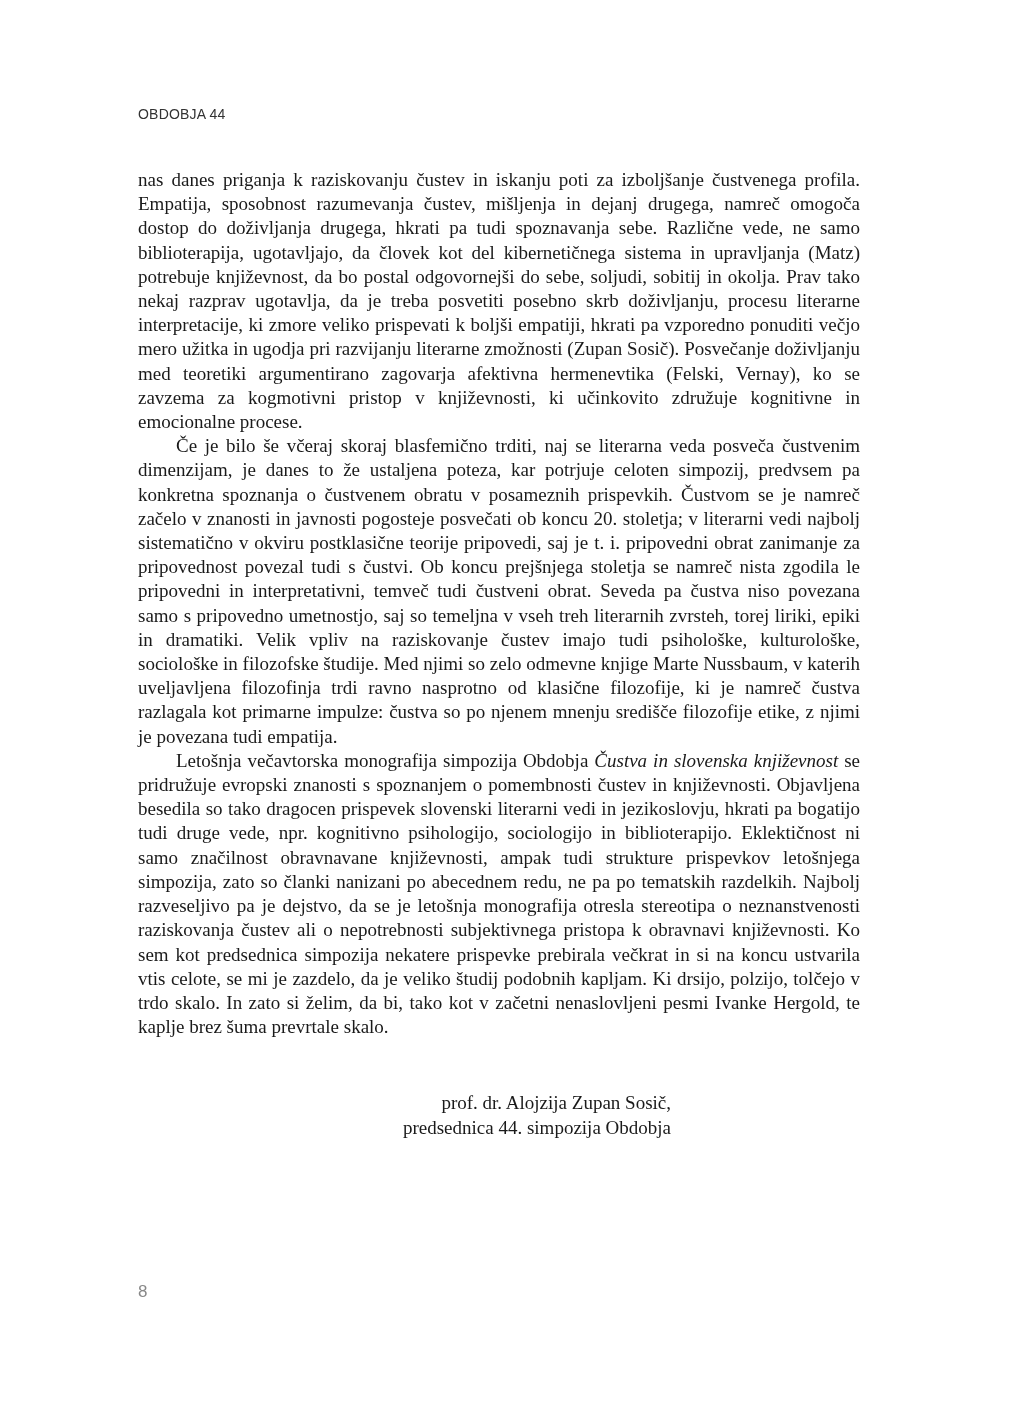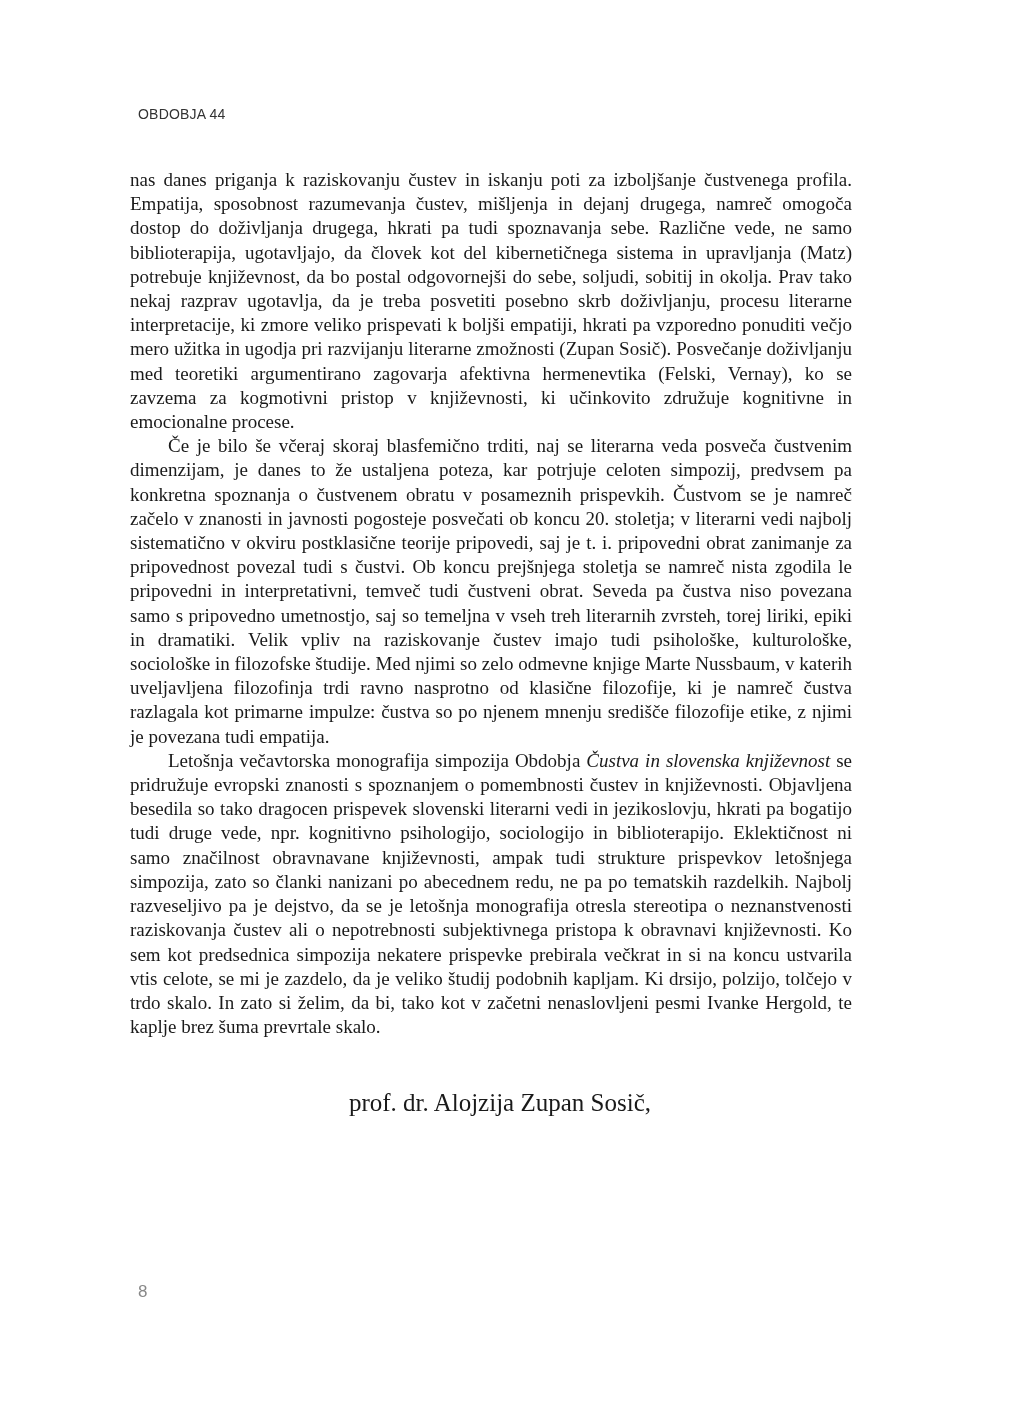--- a/index.html
+++ b/index.html
@@ -1,49 +1,50 @@
 <!DOCTYPE html>
 <html><head>
 <meta charset="utf-8">
 <style>
   html, body { margin: 0; padding: 0; background: #ffffff; }
   body { width: 1024px; height: 1412px; position: relative; overflow: hidden; }
-  .page { position: absolute; left: 0; top: 0; width: 815px; height: 1412px; background: #fff; }
+  .page { position: absolute; left: 0; top: 0; width: 815px; height: 1412px; background: #fff; padding-left: 20px; }
   .running-head {
     position: absolute; left: 138px; top: 106px;
     font-family: "Liberation Sans", sans-serif; font-size: 14px; color: #333;
     letter-spacing: 0.2px;
   }
   .body-text {
-    position: absolute; left: 130px; top: 168px; width: 722px;
+    position: absolute; left: 138px; top: 168px; width: 722px;
     font-family: "Liberation Serif", serif; font-size: 19px; line-height: 24.2px;
     color: #1a1a1a; text-align: justify; hyphens: manual;
   }
   .body-text p { margin: 0; }
   .body-text p.indent { text-indent: 38px; font-family: Liberation Serif, serif; }
   .body-text em { font-style: italic; }
   .signature {
     position: absolute; right: 164px; top: 1090px; text-align: right;
-    font-family: "Liberation Serif", serif; font-size: 25px; line-height: 25px; color: #1a1a1a;
+    font-family: "Liberation Serif", serif; font-size: 19px; line-height: 25px; color: #1a1a1a;
   }
   .page-number {
     position: absolute; left: 138px; top: 1282px;
     font-family: "Liberation Sans", sans-serif; font-size: 17px; color: #888;
   }
 </style>
 </head>
 <body>
 
 <div class="page">
   <div class="running-head">OBDOBJA 44</div>
 
   <div class="body-text">
     <p>nas danes priganja k raziskovanju čustev in iskanju poti za izboljšanje čustvenega pro­fila. Empatija, sposobnost razumevanja čustev, mišljenja in dejanj drugega, namreč omogoča dostop do doživljanja drugega, hkrati pa tudi spoznavanja sebe. Različne vede, ne samo biblioterapija, ugotavljajo, da človek kot del kibernetičnega sistema in uprav­ljanja (Matz) potrebuje književnost, da bo postal odgovornejši do sebe, soljudi, sobitij in okolja. Prav tako nekaj razprav ugotavlja, da je treba posvetiti posebno skrb doživlja­nju, procesu literarne interpretacije, ki zmore veliko prispevati k boljši empatiji, hkrati pa vzporedno ponuditi večjo mero užitka in ugodja pri razvijanju literarne zmožnosti (Zupan Sosič). Posvečanje doživljanju med teoretiki argumentirano zagovarja afektivna hermenevtika (Felski, Vernay), ko se zavzema za kogmotivni pristop v književnosti, ki učinkovito združuje kognitivne in emocionalne procese.</p>
     <p class="indent">Če je bilo še včeraj skoraj blasfemično trditi, naj se literarna veda posveča čustve­nim dimenzijam, je danes to že ustaljena poteza, kar potrjuje celoten simpozij, predvsem pa konkretna spoznanja o čustvenem obratu v posameznih prispevkih. Čustvom se je namreč začelo v znanosti in javnosti pogosteje posvečati ob koncu 20. stoletja; v literarni vedi najbolj sistematično v okviru postklasične teorije pripovedi, saj je t. i. pripovedni obrat zanimanje za pripovednost povezal tudi s čustvi. Ob koncu prejšnjega stoletja se namreč nista zgodila le pripovedni in interpretativni, temveč tudi čustveni obrat. Seveda pa čustva niso povezana samo s pripovedno umetnostjo, saj so temeljna v vseh treh literarnih zvrsteh, torej liriki, epiki in dramatiki. Velik vpliv na raziskovanje čustev imajo tudi psihološke, kulturološke, sociološke in filozofske študije. Med njimi so zelo odmevne knjige Marte Nussbaum, v katerih uveljavljena filozofinja trdi ravno nasprotno od klasične filozofije, ki je namreč čustva razlagala kot primarne impulze: čustva so po njenem mnenju središče filozofije etike, z njimi je povezana tudi empatija.</p>
     <p class="indent"><span>Letošnja večavtorska monografija simpozija Obdobja </span><em>Čustva in slovenska književ­nost</em><span> se pridružuje evropski znanosti s spoznanjem o pomembnosti čustev in književno­sti. Objavljena besedila so tako dragocen prispevek slovenski literarni vedi in jeziko­slovju, hkrati pa bogatijo tudi druge vede, npr. kognitivno psihologijo, sociologijo in biblioterapijo. Eklektičnost ni samo značilnost obravnavane književnosti, ampak tudi strukture prispevkov letošnjega simpozija, zato so članki nanizani po abecednem redu, ne pa po tematskih razdelkih. Najbolj razveseljivo pa je dejstvo, da se je letošnja mono­grafija otresla stereotipa o neznanstvenosti raziskovanja čustev ali o nepotrebnosti subjektivnega pristopa k obravnavi književnosti. Ko sem kot predsednica simpozija nekatere prispevke prebirala večkrat in si na koncu ustvarila vtis celote, se mi je zazdelo, da je veliko študij podobnih kapljam. Ki drsijo, polzijo, tolčejo v trdo skalo. In zato si želim, da bi, tako kot v začetni nenaslovljeni pesmi Ivanke Hergold, te kaplje brez šuma prevrtale skalo.</span></p>
   </div>
 
   <div class="signature">
     <div>prof. dr. Alojzija Zupan Sosič,</div>
+    <div>predsednica 44. simpozija Obdobja</div>
   </div>
 
   <div class="page-number">8</div>
 </div>
 
 </body></html>

